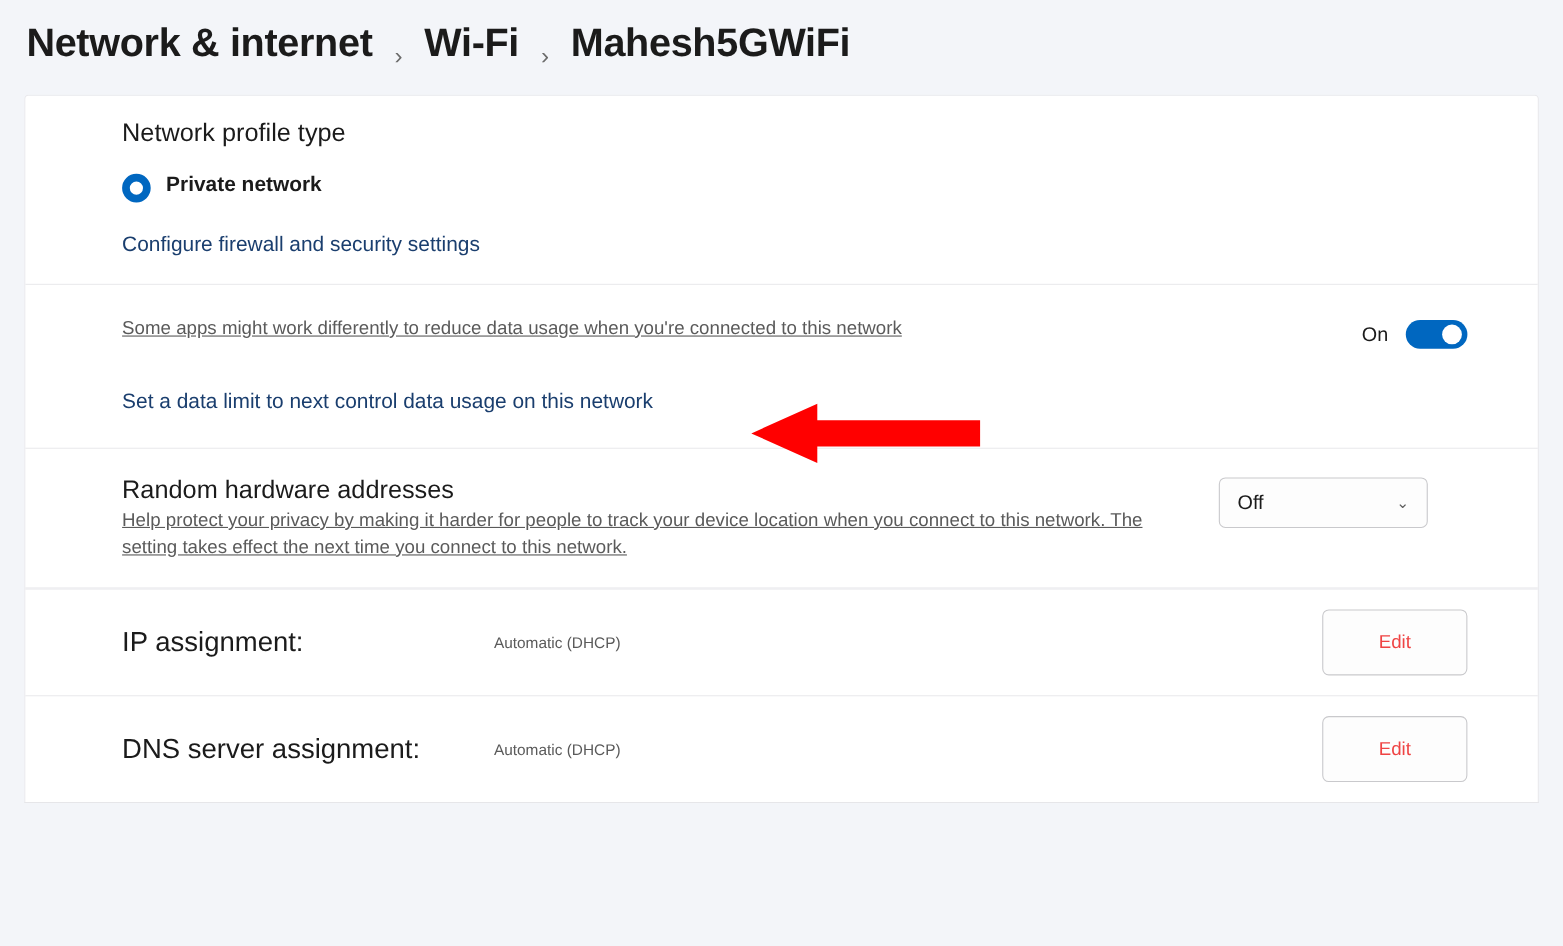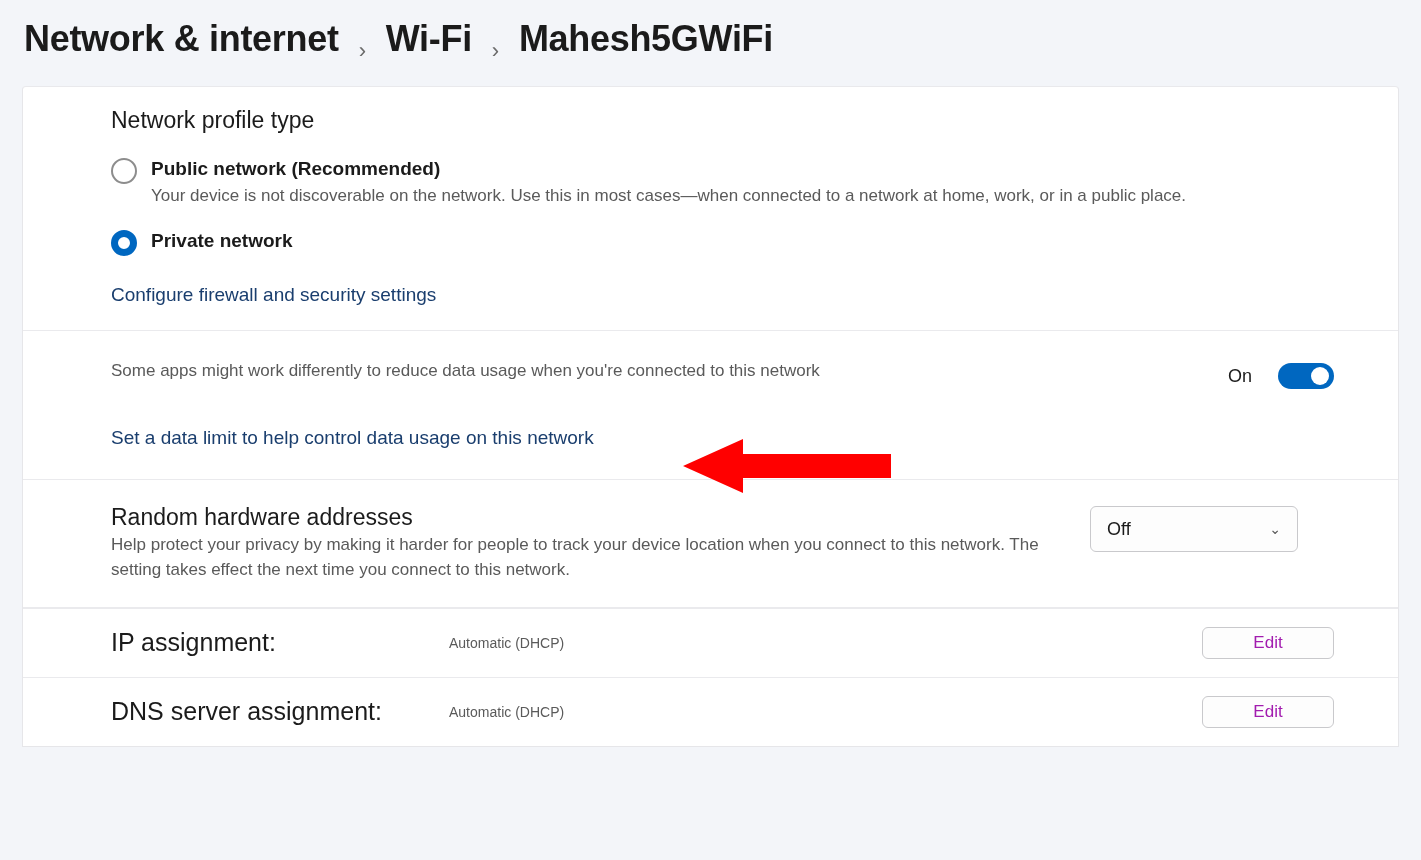--- a/index.html
+++ b/index.html
@@ -53,20 +53,21 @@
   .section .label {
     font-size: 23px;
     font-weight: 400;
     color: #1b1b1b;
   }
   .section .desc {
     font-size: 17px;
     color: #5a5a5a;
     margin-top: 2px;
     line-height: 1.45;
+    text-decoration: underline;
   }
 
   
   .radio-group { margin-top: 22px; }
   .radio-item {
     display: flex;
     align-items: flex-start;
     gap: 14px;
     margin-bottom: 20px;
     cursor: pointer;
@@ -112,21 +113,21 @@
   .row-flex {
     display: flex;
     align-items: flex-start;
     justify-content: space-between;
     gap: 20px;
   }
   .row-left { flex: 1; }
   .row-right {
     display: flex;
     align-items: center;
-    gap: 26px;
+    gap: 16px;
     padding-top: 6px;
     padding-right: 36px;
     justify-content: flex-end;
   }
   .toggle-state {
     font-size: 18px;
     color: #1b1b1b;
   }
   .toggle {
     width: 56px; height: 26px;
@@ -149,21 +150,21 @@
     left: 658px;
     top: 100px;
     pointer-events: none;
   }
 
   
   .select-box {
     display: flex;
     align-items: center;
     justify-content: space-between;
-    width: 208px;
+    width: 190px;
     height: 46px;
     border: 1px solid #c9c9cc;
     border-radius: 6px;
     padding: 0 16px;
     font-size: 18px;
     color: #1b1b1b;
     background: #fdfdfd;
     cursor: pointer;
     margin-right: 36px;
   }
@@ -185,27 +186,27 @@
     color: #1b1b1b;
   }
   .kv-val {
     flex: 1;
     font-size: 14px;
     color: #5a5a5a;
     margin-left: 28px;
   }
   .edit-btn {
     width: 132px;
-    height: 32px;
+    height: 60px;
     background: #fdfdfd;
     border: 1px solid #c9c9cc;
     border-radius: 6px;
     font-size: 17px;
     font-family: inherit;
-    color: #a21caf;
+    color: #ef4444;
     cursor: pointer;
     margin-right: 36px;
   }
 
   .section.metered { padding-top: 26px; padding-bottom: 30px; }
   .section.rha { padding-top: 24px; }
   .section.rha .row-right { padding-top: 2px; align-items: flex-start; }
   .section.rha .desc { max-width: 980px; }
   .section.netprofile .label { margin-bottom: 0; }
   .data-link-block { margin-top: 28px; }
@@ -222,27 +223,20 @@
     <span class="sep">›</span>
     <span>Mahesh5GWiFi</span>
   </div>
 
   <div class="panel">
 
     <div class="section netprofile">
       <div class="label">Network profile type</div>
 
       <div class="radio-group">
-        <div class="radio-item">
-          <div class="radio-circle"></div>
-          <div class="radio-texts">
-            <div class="radio-title">Public network (Recommended)</div>
-            <div class="radio-desc">Your device is not discoverable on the network. Use this in most cases—when connected to a network at home, work, or in a public place.</div>
-          </div>
-        </div>
         <div class="radio-item selected">
           <div class="radio-circle"></div>
           <div class="radio-texts">
             <div class="radio-title">Private network</div>
           </div>
         </div>
       </div>
 
       <a class="linkish">Configure firewall and security settings</a>
     </div>
@@ -254,21 +248,21 @@
         </div>
         <div class="row-right">
           <span class="toggle-state">On</span>
           <div class="toggle">
             <div class="knob"></div>
           </div>
         </div>
       </div>
 
       <div class="data-link-block">
-        <a class="linkish">Set a data limit to help control data usage on this network</a>
+        <a class="linkish">Set a data limit to next control data usage on this network</a>
       </div>
 
       <div class="arrow-wrap">
         <svg width="220" height="70" viewBox="0 0 220 70">
           <g fill="#ff0000">
             <polygon points="2,35 62,8 62,23 210,23 210,47 62,47 62,62"></polygon>
           </g>
         </svg>
       </div>
     </div>

